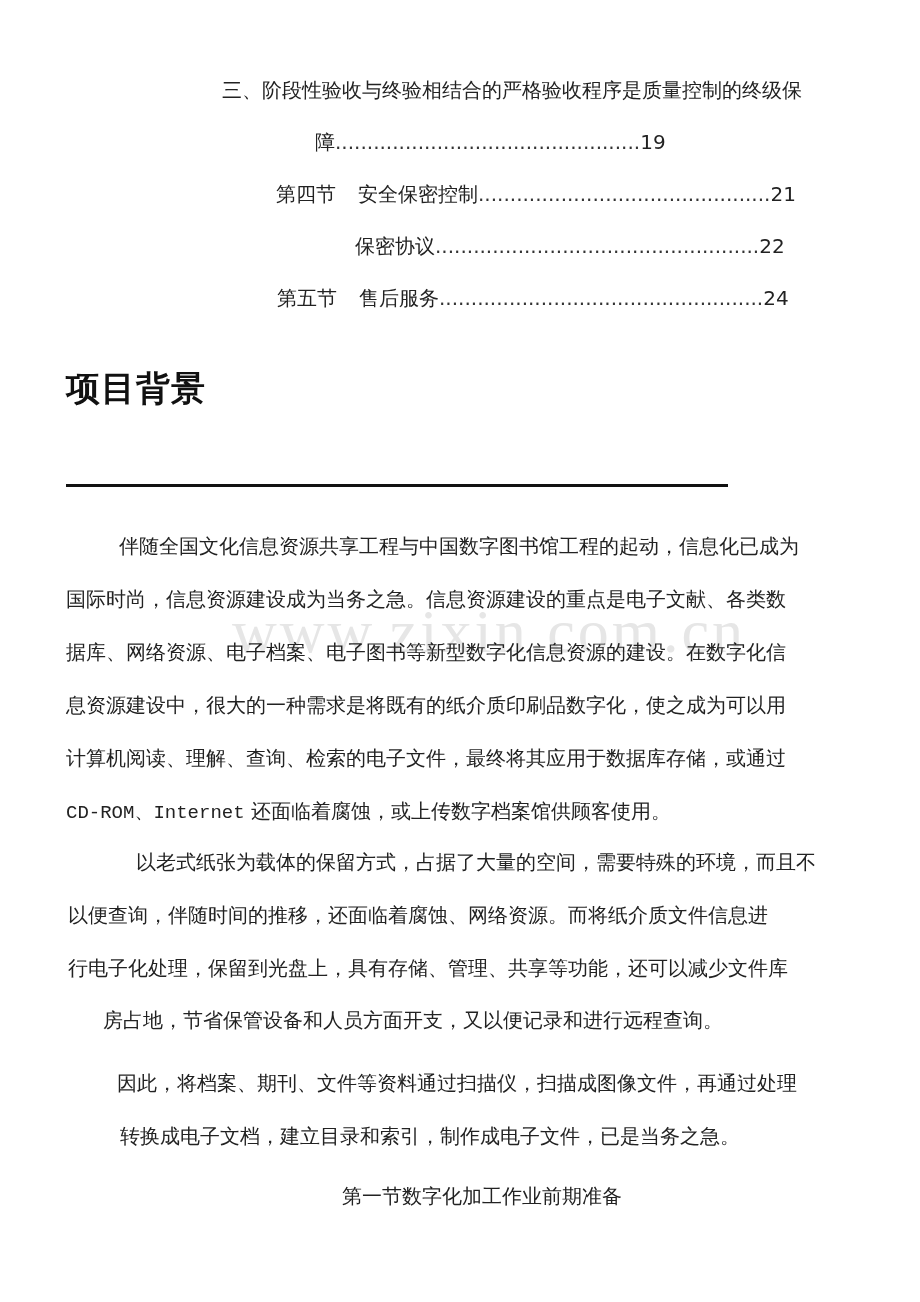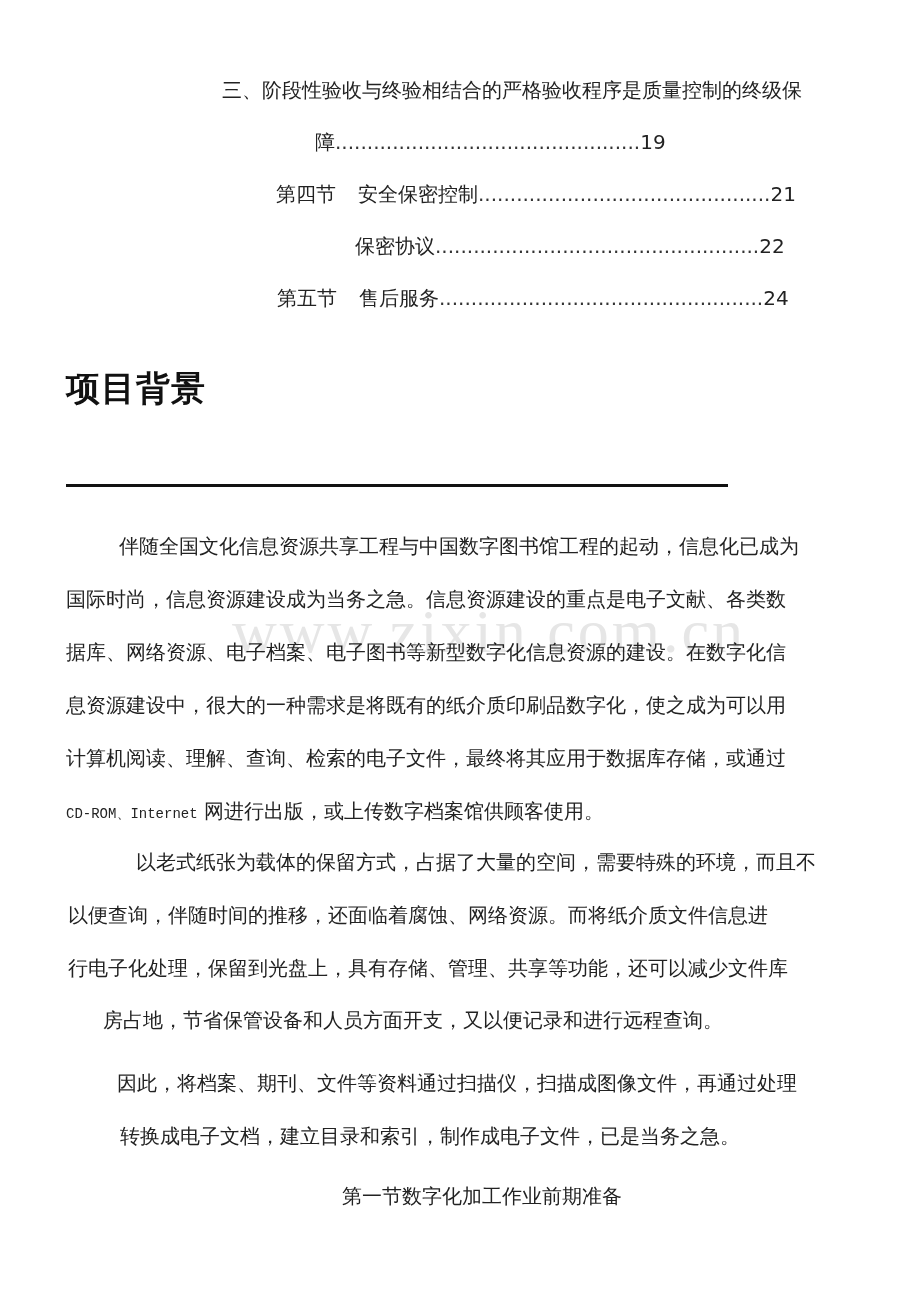--- a/index.html
+++ b/index.html
@@ -56,21 +56,21 @@
     }
     .para-line {
       position: absolute;
       font-size: 20px;
       line-height: 28px;
       white-space: nowrap;
       color: #222;
     }
     .mono {
       font-family: "Liberation Mono", "DejaVu Sans Mono", monospace;
-      font-size: 14px;
+      font-size: 19px;
     }
     .watermark {
       position: absolute;
       left: 232px;
       top: 596px;
       font-size: 62px;
       line-height: 70px;
       color: #e6e6e6;
       letter-spacing: 3px;
       z-index: 0;
@@ -114,21 +114,21 @@
   <div class="rule"></div>
 
   <div class="watermark">www.zixin.com.cn</div>
 
   <div class="para-line fg" style="left:119px; top:532px;">伴随全国文化信息资源共享工程与中国数字图书馆工程的起动，信息化已成为</div>
   <div class="para-line fg" style="left:66px; top:585px;">国际时尚，信息资源建设成为当务之急。信息资源建设的重点是电子文献、各类数</div>
   <div class="para-line fg" style="left:66px; top:638px;">据库、网络资源、电子档案、电子图书等新型数字化信息资源的建设。在数字化信</div>
   <div class="para-line fg" style="left:66px; top:691px;">息资源建设中，很大的一种需求是将既有的纸介质印刷品数字化，使之成为可以用</div>
   <div class="para-line fg" style="left:66px; top:744px;">计算机阅读、理解、查询、检索的电子文件，最终将其应用于数据库存储，或通过</div>
   <div class="para-line fg" style="left:66px; top:797px;">
-    <span class="mono">CD-ROM、Internet</span><span> 网进行出版，或上传数字档案馆供顾客使用。</span>
+    <span class="mono">CD-ROM、Internet</span><span> 还面临着腐蚀，或上传数字档案馆供顾客使用。</span>
   </div>
 
   <div class="para-line fg" style="left:136px; top:848px;">以老式纸张为载体的保留方式，占据了大量的空间，需要特殊的环境，而且不</div>
   <div class="para-line fg" style="left:68px; top:901px;">以便查询，伴随时间的推移，还面临着腐蚀、网络资源。而将纸介质文件信息进</div>
   <div class="para-line fg" style="left:68px; top:954px;">行电子化处理，保留到光盘上，具有存储、管理、共享等功能，还可以减少文件库</div>
   <div class="para-line fg" style="left:103px; top:1006px;">房占地，节省保管设备和人员方面开支，又以便记录和进行远程查询。</div>
 
   <div class="para-line fg" style="left:117px; top:1069px;">因此，将档案、期刊、文件等资料通过扫描仪，扫描成图像文件，再通过处理</div>
   <div class="para-line fg" style="left:120px; top:1122px;">转换成电子文档，建立目录和索引，制作成电子文件，已是当务之急。</div>
 

